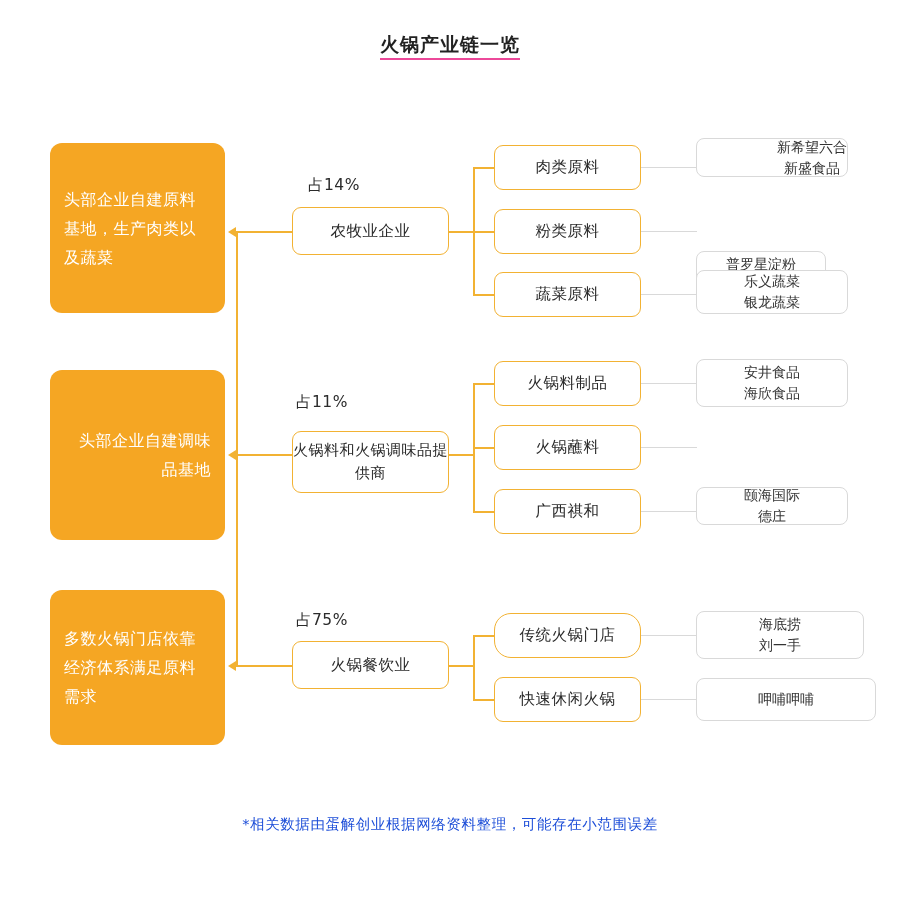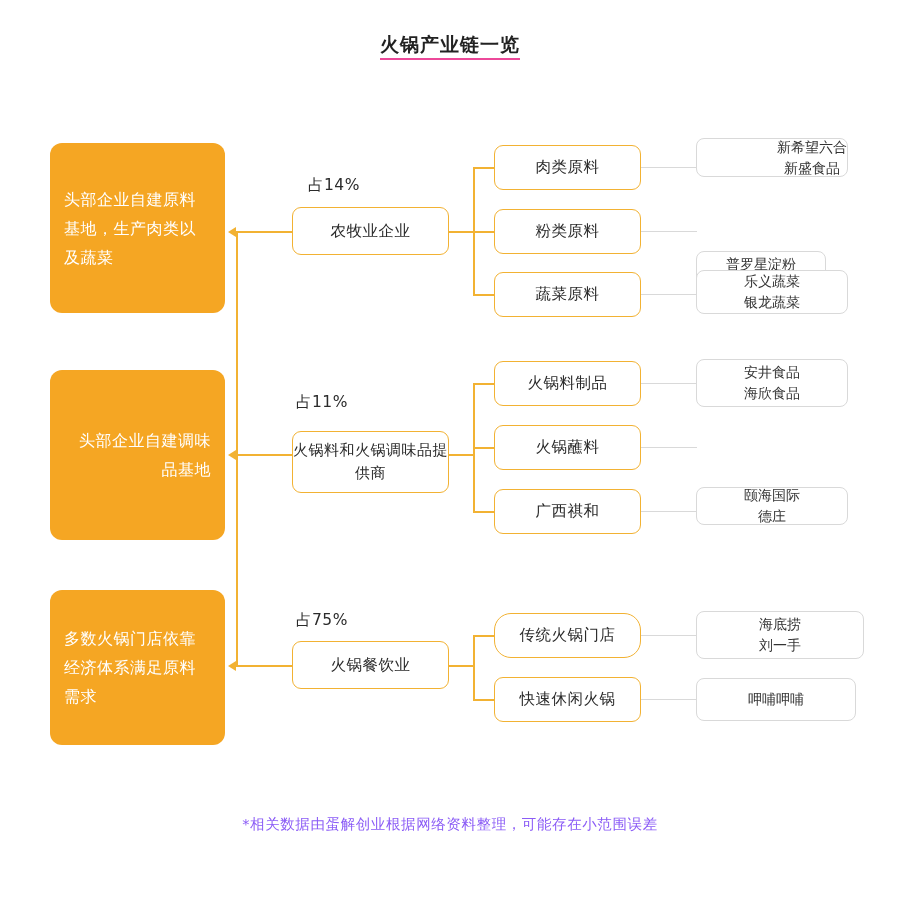--- a/index.html
+++ b/index.html
@@ -106,21 +106,21 @@
     background: #d9d9d9;
   }
   
   .footnote {
     position: absolute;
     left: 0;
     top: 815px;
     width: 900px;
     text-align: center;
     font-size: 14.5px;
-    color: #8b5cf6;
+    color: #1d4ed8;
     letter-spacing: 0.6px;
   }
 </style>
 </head>
 <body>
 
 <div id="canvas">
 
   <div class="title"><span>火锅产业链一览</span></div>
 
@@ -243,21 +243,21 @@
     <span>快速休闲火锅</span>
   </div>
 
   <div class="ln-grey" style="left:641px; top:635px; width:56px;"></div>
   <div class="ln-grey" style="left:641px; top:699px; width:56px;"></div>
 
   <div class="gb" style="left:696px; top:611px; width:168px; height:48px;">
     <span>海底捞
 刘一手</span>
   </div>
-  <div class="gb" style="left:696px; top:678px; width:160px; height:43px;">
+  <div class="gb" style="left:696px; top:678px; width:180px; height:43px;">
     <span>呷哺呷哺</span>
   </div>
 
   <div class="footnote">
     <span>*相关数据由蛋解创业根据网络资料整理，可能存在小范围误差</span>
   </div>
 
 </div>
 
 </body></html>

